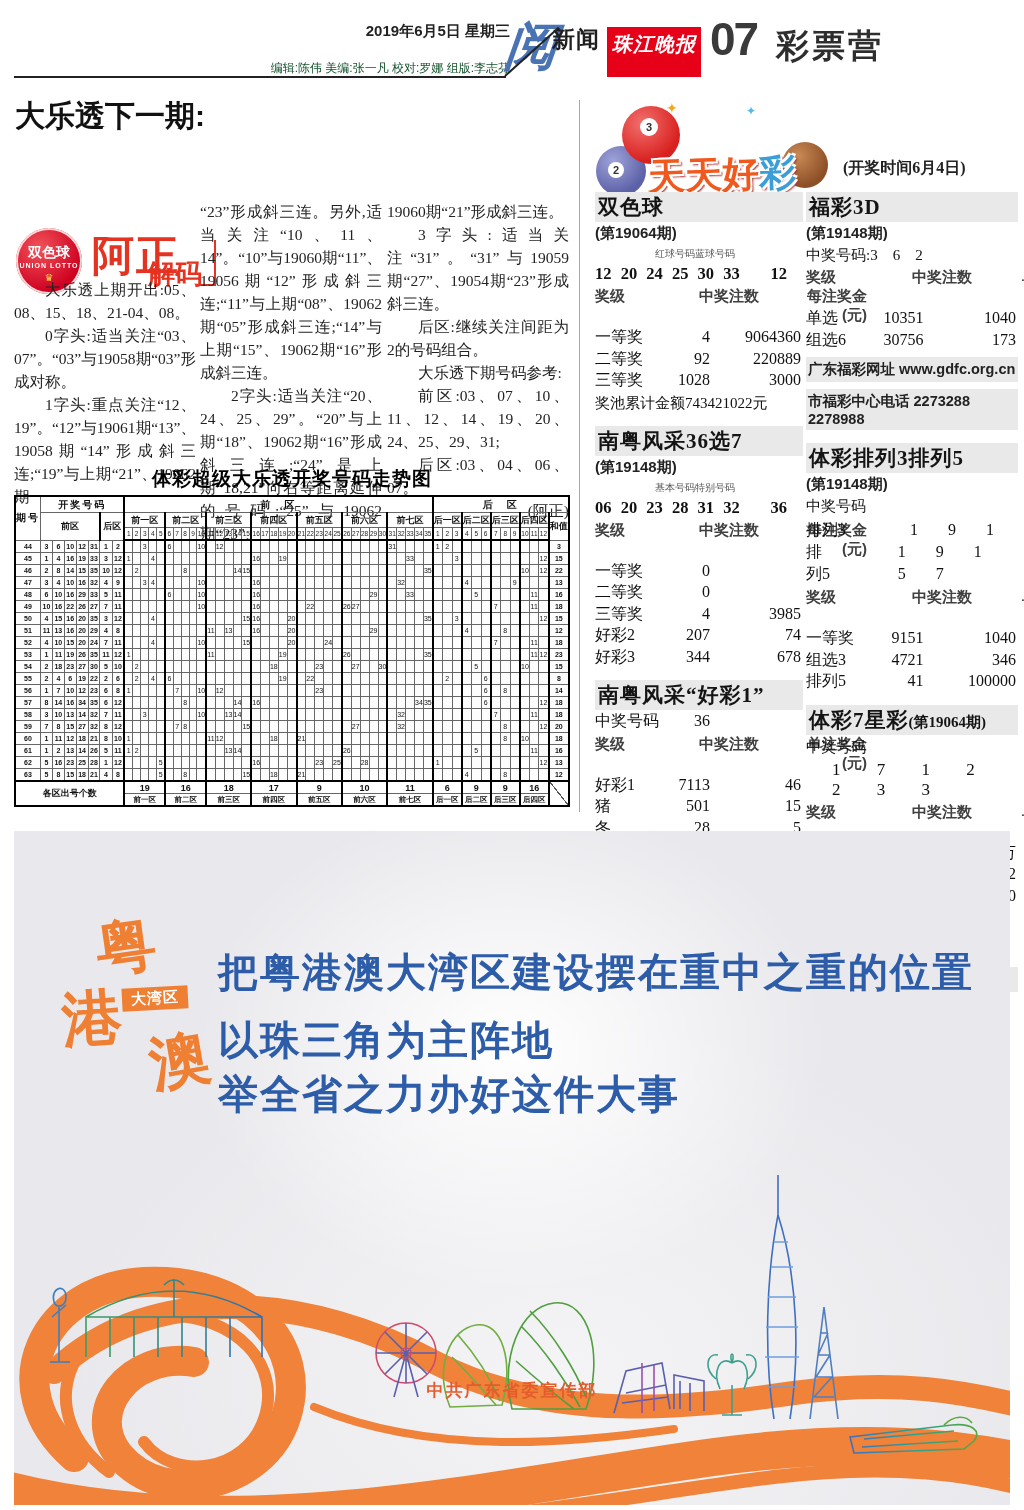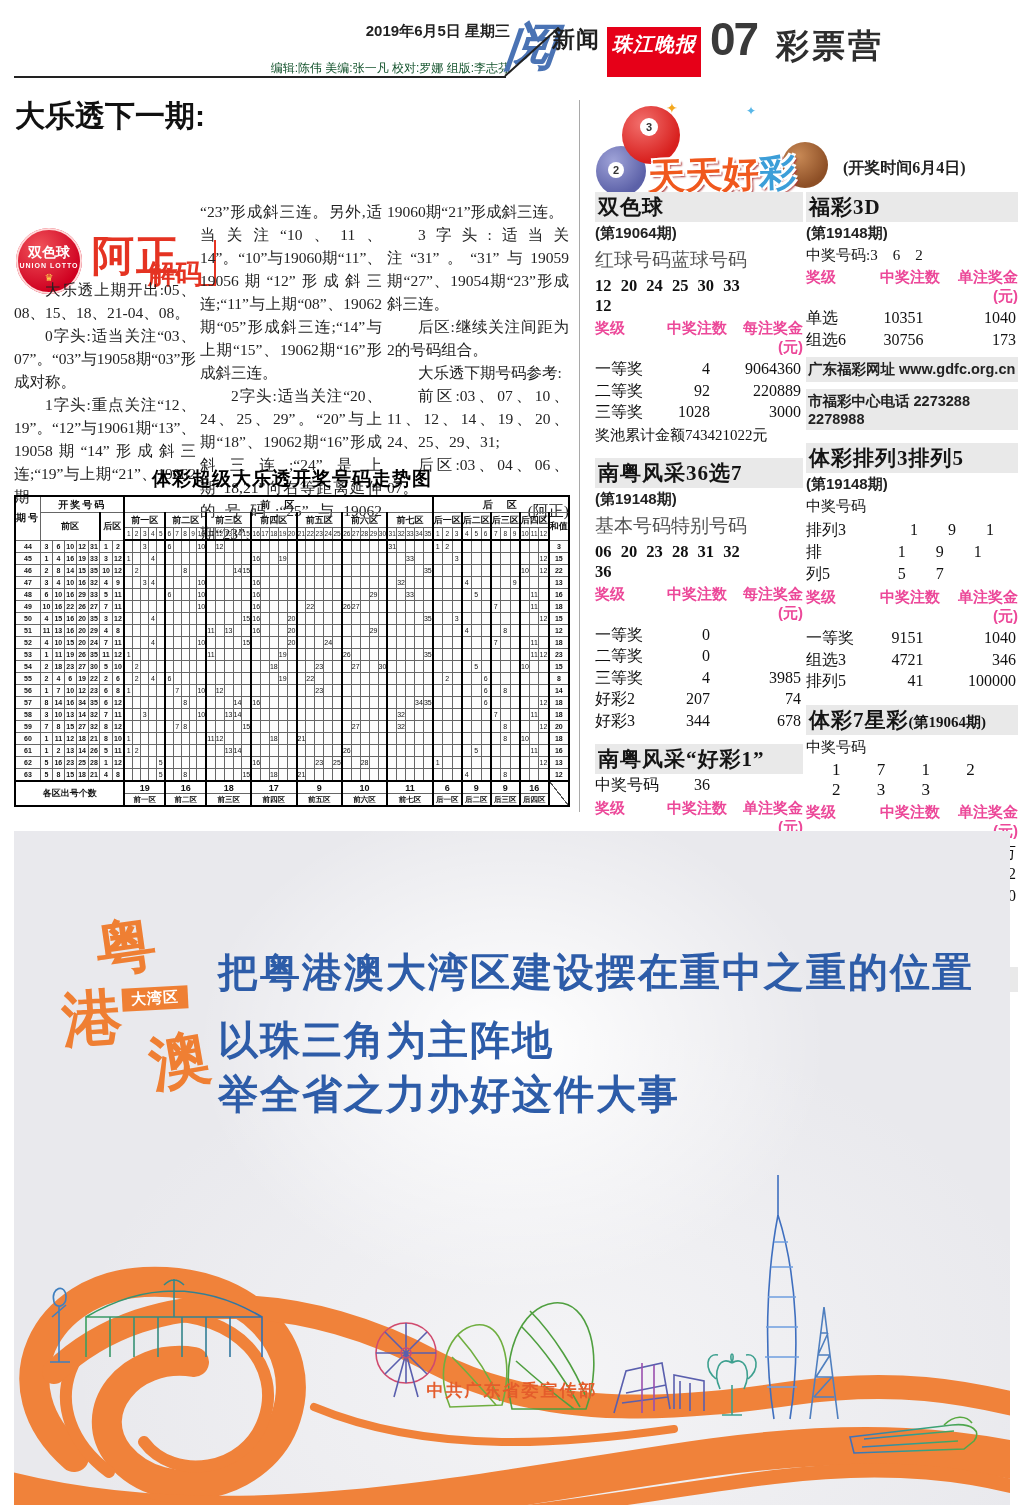--- a/index.html
+++ b/index.html
@@ -80,23 +80,23 @@
   .tt-underline{position:absolute;left:14px;top:100px;width:168px;height:3px;background:#5b5ea6;}
   .draw-time{position:absolute;left:843px;top:158px;font:bold 16px "Liberation Serif",serif;color:#222;}
 
   .lot-col{position:absolute;top:192px;}
   #lot-left{left:595px;width:208px;}
   #lot-right{left:806px;width:212px;}
   .lot{margin-bottom:13px;}
   .lt{background:#e9e9e9;font:bold 21px "Liberation Serif",serif;padding:1px 3px;letter-spacing:1px;color:#141414;}
   .lts{font-size:15px;letter-spacing:0;}
   .lp{font:bold 15px "Liberation Sans",sans-serif;margin:2px 0 1px 0;color:#222;}
-  .lpair{display:flex;justify-content:flex-start;color:#555;font-size:19px;padding-right:8px;margin-top:4px;}
-  .lnums{display:flex;justify-content:space-between;font-size:16.5px;color:#111;padding-right:16px;margin:3px 0;word-spacing:5px;font-weight:bold;flex-direction:column;}
-  .lthead{display:grid;grid-template-columns:31% 36% 33%;font:bold 15px "Liberation Sans",sans-serif;color:#ec4899;margin:3px 0 1px 0;}
+  .lpair{display:flex;justify-content:center;color:#555;font-size:10px;padding-right:8px;margin-top:4px;}
+  .lnums{display:flex;justify-content:space-between;font-size:16.5px;color:#111;padding-right:16px;margin:3px 0;word-spacing:5px;font-weight:bold;}
+  .lthead{display:grid;grid-template-columns:31% 36% 33%;font:bold 15px "Liberation Sans",sans-serif;color:#404040;margin:3px 0 1px 0;gap:32px;}
   .lthead span:nth-child(2){text-align:center;}
   .lthead span:nth-child(3){text-align:right;}
   .lrow{display:grid;grid-template-columns:32% 30% 38%;font-size:16px;line-height:21.5px;color:#111;}
   .lrow span:nth-child(2){text-align:right;padding-right:14px;}
   .lrow span:nth-child(3){text-align:right;padding-right:2px;}
   .ltext{font-size:15px;margin:3px 0;color:#111;}
   .lbar{background:#e9e9e9;font:bold 14.5px "Liberation Sans",sans-serif;margin-top:7px;padding:3px 2px;color:#222;}
   .lnote{font-size:15.5px;line-height:22px;letter-spacing:2px;margin-top:10px;text-indent:2em;color:#222;}
   .ldig{font-size:17px;letter-spacing:16px;padding-left:26px;margin:3px 0;color:#111;}
   .lpl{display:flex;font-size:16px;line-height:22px;color:#111;gap:42px;}

